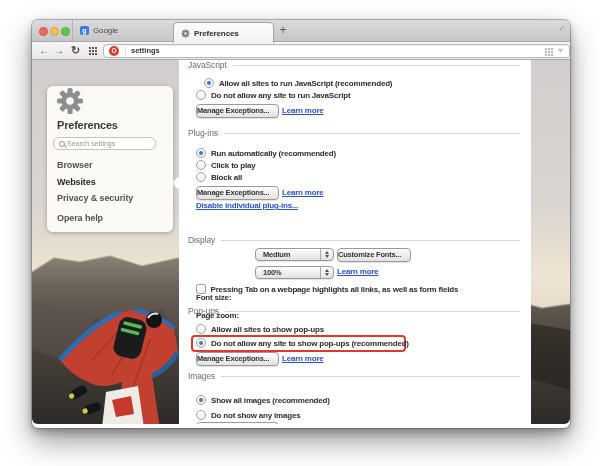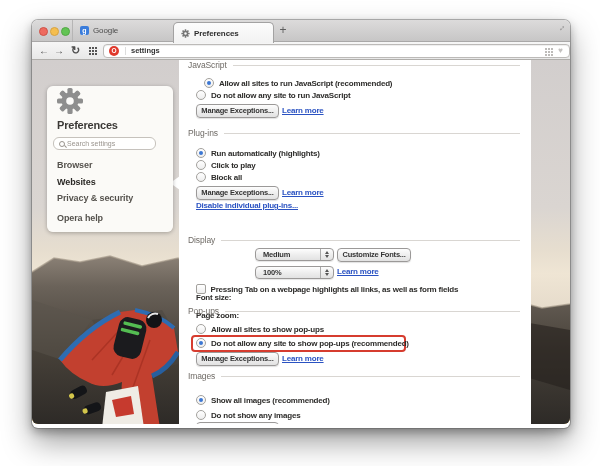--- a/index.html
+++ b/index.html
@@ -58,21 +58,21 @@
   .sec-head .rule{flex:1;height:1px;background:#d9d6d2;}
   .opt{position:absolute;left:17px;height:12px;display:flex;align-items:center;gap:5px;white-space:nowrap;}
   .radio{width:8px;height:8px;border-radius:50%;border:1px solid #a3a19d;flex:none;
          background:linear-gradient(#fff,#eee);display:flex;align-items:center;justify-content:center;}
   .radio.sel::after{content:"";width:4px;height:4px;border-radius:50%;background:var(--radio-selected-blue,#3b77d3);}
   .checkbox{width:7.5px;height:7.5px;border:1px solid #a3a19d;border-radius:2px;flex:none;
             background:linear-gradient(#fff,#eee);}
   .lbl{font-size:8px;font-weight:bold;color:#2d2c2a;letter-spacing:-.2px;}
   .btn{position:absolute;left:17px;width:81px;height:12px;border:1px solid #9b9998;border-radius:4px;
        background:linear-gradient(#fdfdfd,#ececec 60%,#e2e2e2);box-shadow:0 1px 1px rgba(0,0,0,.12);
-       font-size:7.5px;font-weight:bold;color:#333;text-align:center;line-height:12px;letter-spacing:-.2px;}
+       font-size:7.5px;font-weight:bold;color:#333;text-align:left;line-height:12px;letter-spacing:-.2px;}
   .link{position:absolute;height:13px;line-height:13px;font-size:8px;font-weight:bold;
         color:var(--link-blue,#2a52c2);text-decoration:underline;letter-spacing:-.2px;white-space:nowrap;}
   .flabel{position:absolute;left:17px;height:12px;line-height:12px;font-size:8px;font-weight:bold;
           color:#2d2c2a;letter-spacing:-.2px;margin-top:44px;}
   .select{position:absolute;left:76px;width:77px;height:11px;border:1px solid #9b9998;border-radius:4px;
           background:linear-gradient(#fdfdfd,#ececec 60%,#e2e2e2);box-shadow:0 1px 1px rgba(0,0,0,.1);}
   .select .val{position:absolute;left:7px;top:0;height:11px;line-height:11px;font-size:7.5px;
                font-weight:bold;color:#333;letter-spacing:-.2px;}
   .stepper{position:absolute;right:0;top:0;width:12px;height:11px;border-left:1px solid #aaa;}
   .stepper::before{content:"";position:absolute;left:4px;top:2px;border-left:2.5px solid transparent;
@@ -203,21 +203,21 @@
         </div>
         <div class="btn" style="top:44px;">Manage Exceptions...</div>
         <a class="link" style="left:103px;top:44px;">Learn more</a>
 
         <div class="sec-head" style="top:68px;">
           <span class="t">Plug-ins</span>
             <div class="rule"></div>
         </div>
         <div class="opt" style="top:87px;">
           <span class="radio sel"></span>
-          <span class="lbl">Run automatically (highlights)</span>
+          <span class="lbl">Run automatically (recommended)</span>
         </div>
         <div class="opt" style="top:99px;">
           <span class="radio"></span>
           <span class="lbl">Click to play</span>
         </div>
         <div class="opt" style="top:111px;">
           <span class="radio"></span>
           <span class="lbl">Block all</span>
         </div>
         <div class="btn" style="top:126px;">Manage Exceptions...</div>

